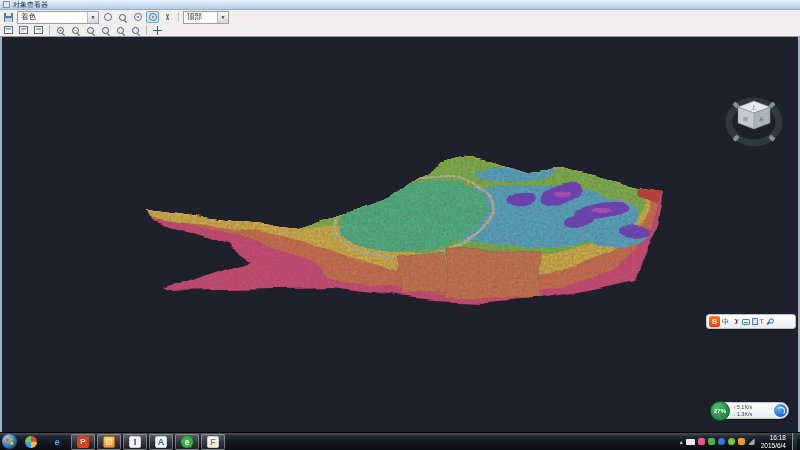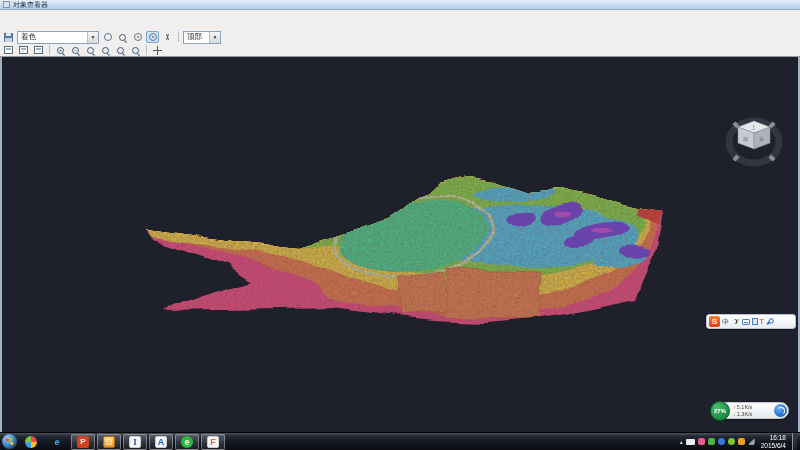--- a/index.html
+++ b/index.html
@@ -8,36 +8,36 @@
 
   
   .win { position:absolute; left:0; top:0; width:800px; height:432px; display:flex; flex-direction:column; }
   .titlebar { height:10px; background:linear-gradient(180deg,#e7f0fb 0%,#cfe0f2 45%,#b5cde8 100%);
               border-bottom:1px solid #93aecb; display:flex; align-items:center; gap:3px; padding:0 3px; }
   .titlebar .winicon { width:7px; height:7px; background:#d9e4f2; border:1px solid #7f93ad; }
   .titlebar .title { font-size:7px; color:#1c2e44; line-height:8px; }
 
   .toolbars { background:#f0efed; border-bottom:1px solid #9a9a9a; }
   .trow { display:flex; align-items:center; gap:2px; padding:1px 2px; }
-  .trow1 { height:14px;margin-top:20px; }
+  .trow1 { height:14px; }
   .trow2 { height:12px; }
   .trow3 { height:13px; }
   .sep { width:1px; height:10px; background:#bdbdbd; margin:0 2px; }
 
   .tbtn { width:13px; height:12px; display:flex; align-items:center; justify-content:center;
           border:1px solid transparent; border-radius:2px; background:transparent; }
   .tbtn.active { background:#cde4fb; border-color:#7da2ce; }
 
   .dd { display:flex; align-items:center; height:13px; background:#fff; border:1px solid #8ba2ba;
         font-size:7.5px; color:#222; padding-left:3px; }
   .dd .ddarrow { margin-left:auto; width:11px; align-self:stretch; display:flex; align-items:center;
         justify-content:center; font-size:5px; color:#333; background:linear-gradient(#f6f6f6,#d9d9d9);
         border-left:1px solid #b4bcc4; }
   .dd1 { width:82px; }
-  .dd2 { width:38px; }
+  .dd2 { width:46px; }
   .dd3 { width:197px; height:12px; }
 
   
   .i-save { width:9px; height:9px; background:#5578a0; position:relative; }
   .i-save::before { content:""; position:absolute; left:2px; top:0; width:5px; height:3px; background:#dfe8f2; }
   .i-save::after  { content:""; position:absolute; left:1px; bottom:0; width:7px; height:4px; background:#c8d4e2; }
   .ring { width:8px; height:8px; border:1px solid #5a7a9c; border-radius:50%; position:relative; }
   .ring.dot::after { content:""; position:absolute; left:2px; top:2px; width:2px; height:2px; background:#c8641e; border-radius:50%; }
   .mag { width:7px; height:7px; border:1px solid #3a5a7a; border-radius:50%; position:relative;
          font-size:6px; color:#3a5a7a; display:flex; align-items:center; justify-content:center; line-height:0; }

